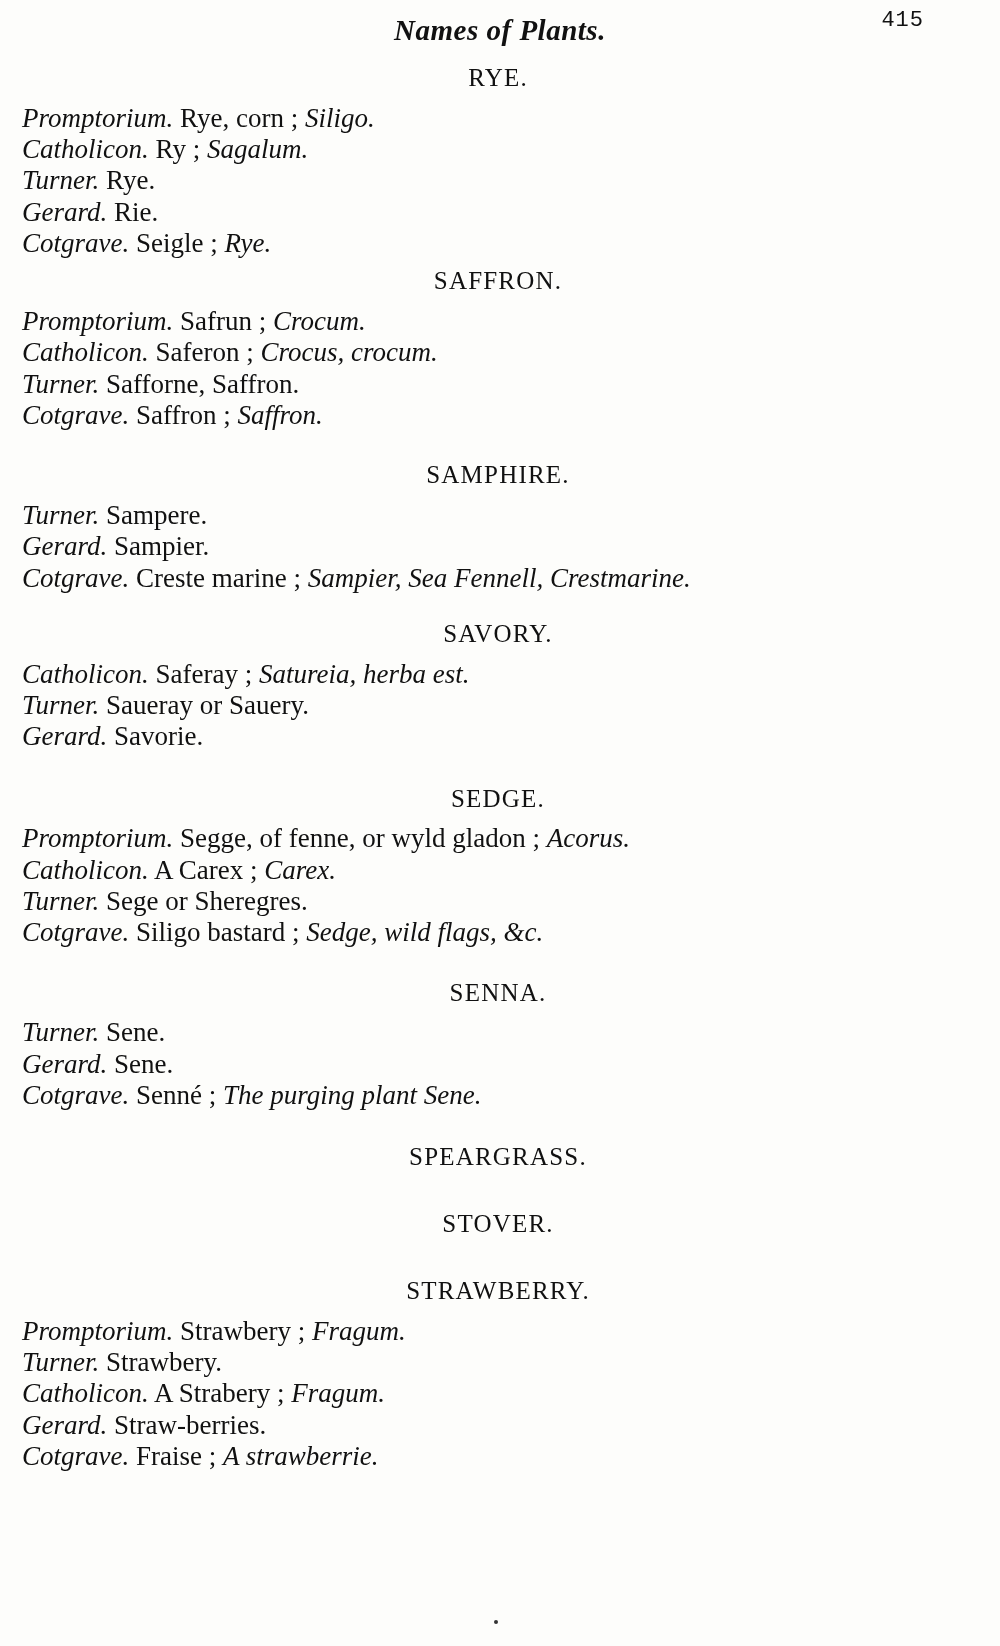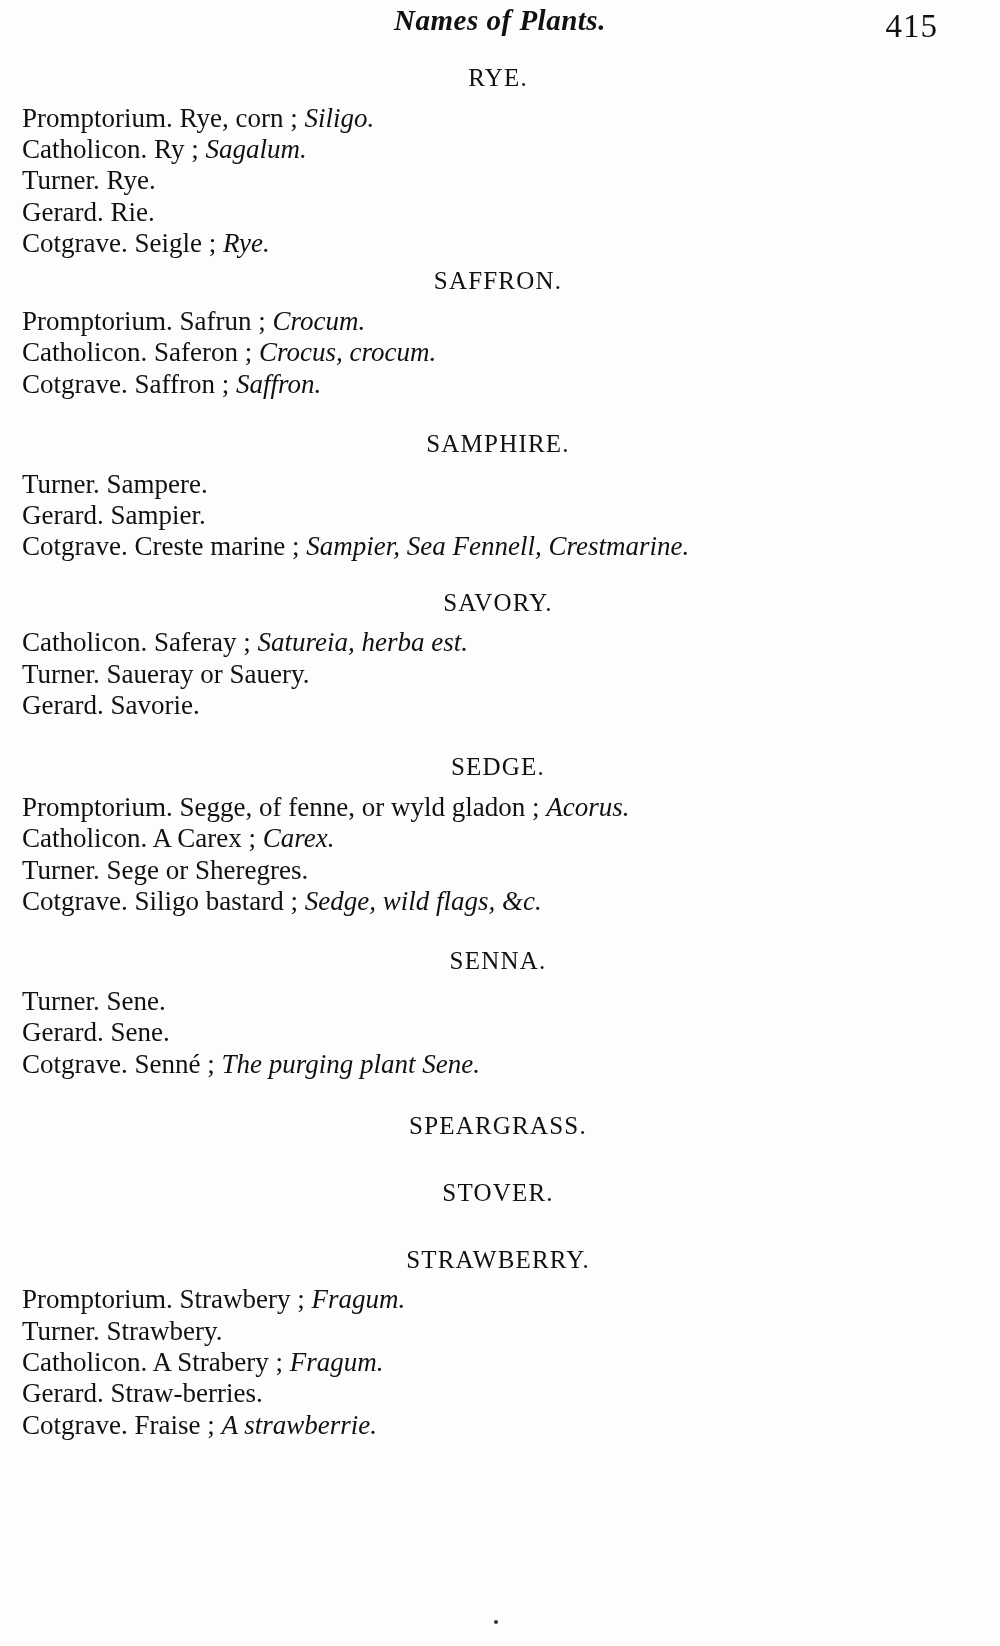--- a/index.html
+++ b/index.html
@@ -18,34 +18,34 @@
   }
   .header {
     position: relative;
     height: 64px;
     margin: 0 40px;
   }
   .running-title {
     position: absolute;
     left: 0;
     right: 0;
-    top: 4px;
+    top: 14px;
     text-align: center;
     font-style: italic;
     font-weight: bold;
     font-size: 29px;
     letter-spacing: 0.5px;
   }
   .page-number {
     position: absolute;
-    right: 22px;
+    right: 36px;
     top: 8px;
-    font-size: 33px;
+    font-size: 22px;
     letter-spacing: 1px;
-    font-family: Liberation Serif, serif;
+    font-family: Liberation Mono, monospace;
   }
   .body {
     margin: 0 22px 0 18px;
   }
   .entry {
     margin: 0;
   }
   .entry-heading {
     text-align: center;
     font-variant: small-caps;
@@ -59,20 +59,21 @@
     margin: 0;
     padding: 0 0 0 4px;
   }
   .line {
     font-size: 27px;
     line-height: 1.16;
     white-space: nowrap;
     margin: 0;
   }
   .src {
+    font-style: italic;
   }
   .lat {
     font-style: italic;
   }
   .heading-gap-after { height: 10px; }
   .footer-dot {
     position: absolute;
     left: 494px;
     bottom: 22px;
     width: 4px;
@@ -103,20 +104,21 @@
           <div class="line"><span class="src">Cotgrave.</span><span> Seigle ; </span><span class="lat">Rye.</span></div>
         </div>
       </div>
       <div style="height: 8px;"></div>
       <div class="entry">
         <div class="entry-heading">SAFFRON.</div>
         <div class="heading-gap-after"></div>
         <div class="entry-lines">
           <div class="line"><span class="src">Promptorium.</span><span> Safrun ; </span><span class="lat">Crocum.</span></div>
           <div class="line"><span class="src">Catholicon.</span><span> Saferon ; </span><span class="lat">Crocus, crocum.</span></div>
+          <div class="line"><span class="src">Turner.</span><span> Safforne, Saffron.</span></div>
           <div class="line"><span class="src">Cotgrave.</span><span> Saffron ; </span><span class="lat">Saffron.</span></div>
         </div>
       </div>
       <div style="height: 30px;"></div>
       <div class="entry">
         <div class="entry-heading">SAMPHIRE.</div>
         <div class="heading-gap-after"></div>
         <div class="entry-lines">
           <div class="line"><span class="src">Turner.</span><span> Sampere.</span></div>
           <div class="line"><span class="src">Gerard.</span><span> Sampier.</span></div>

